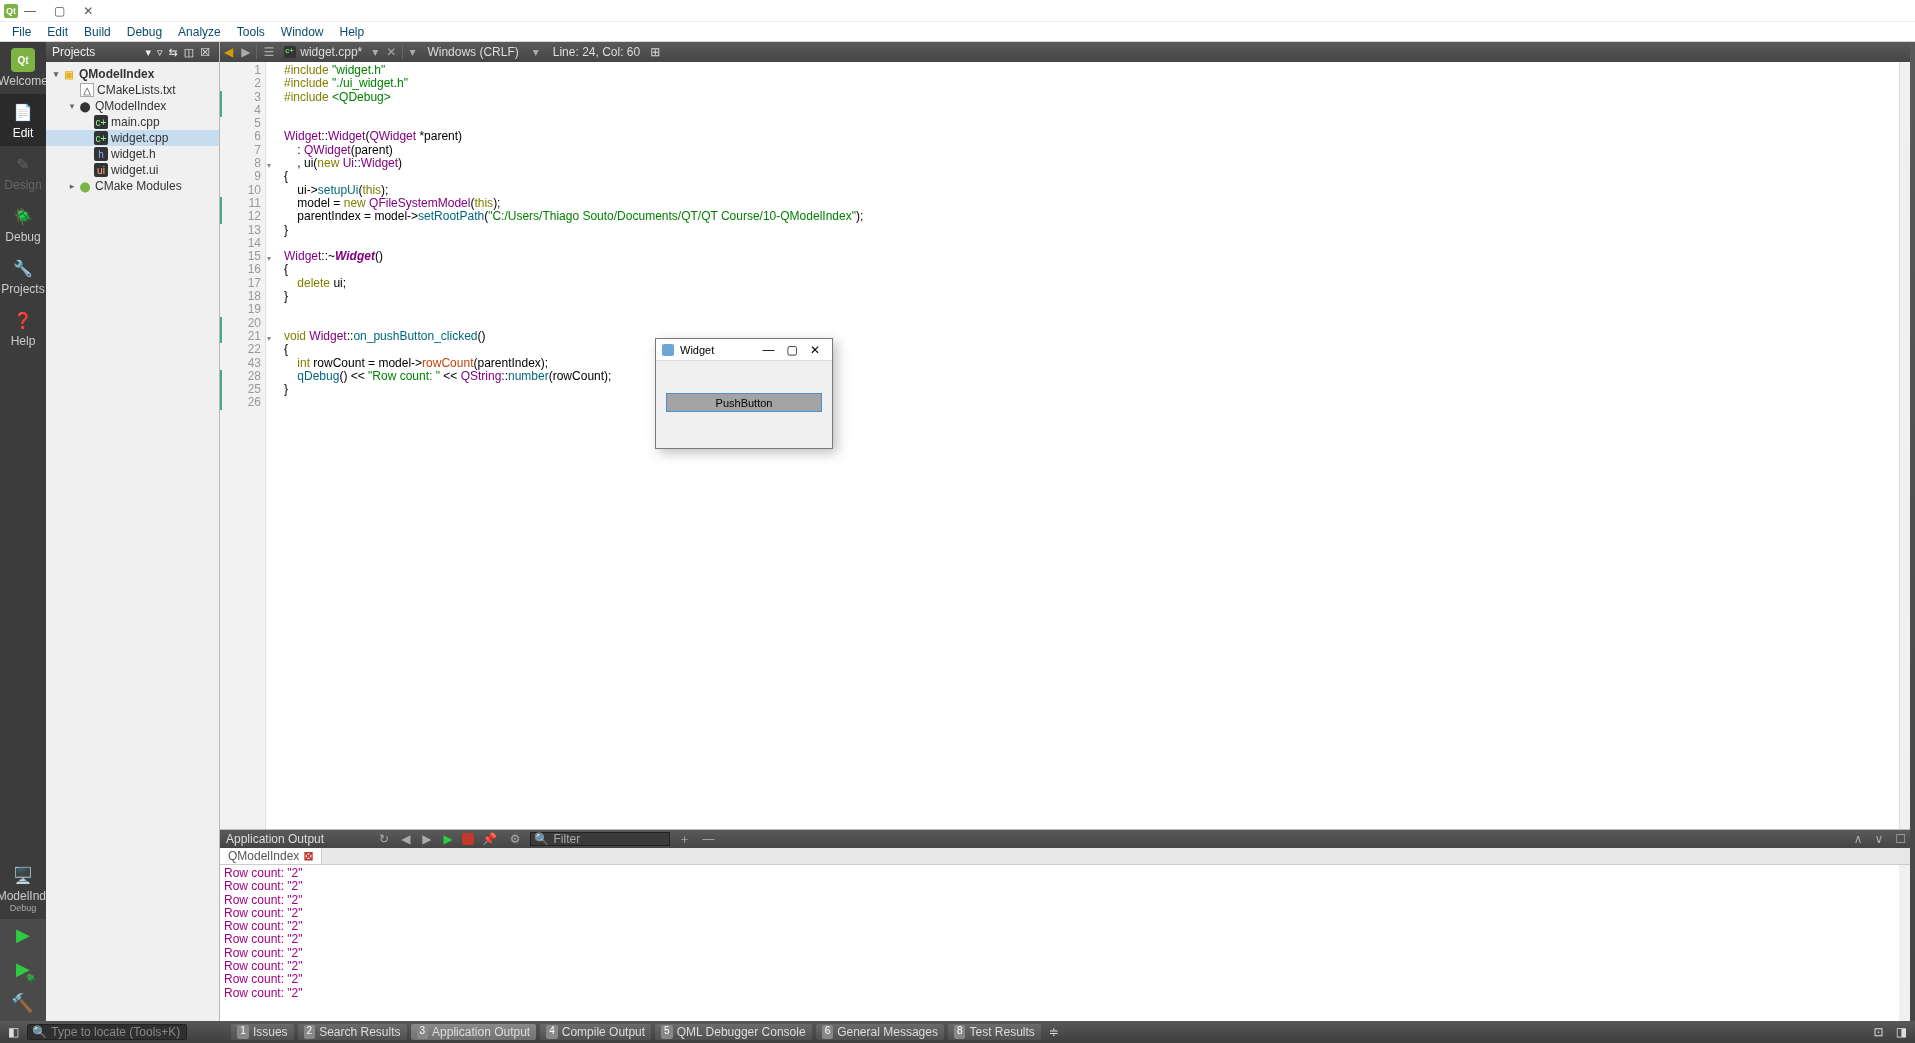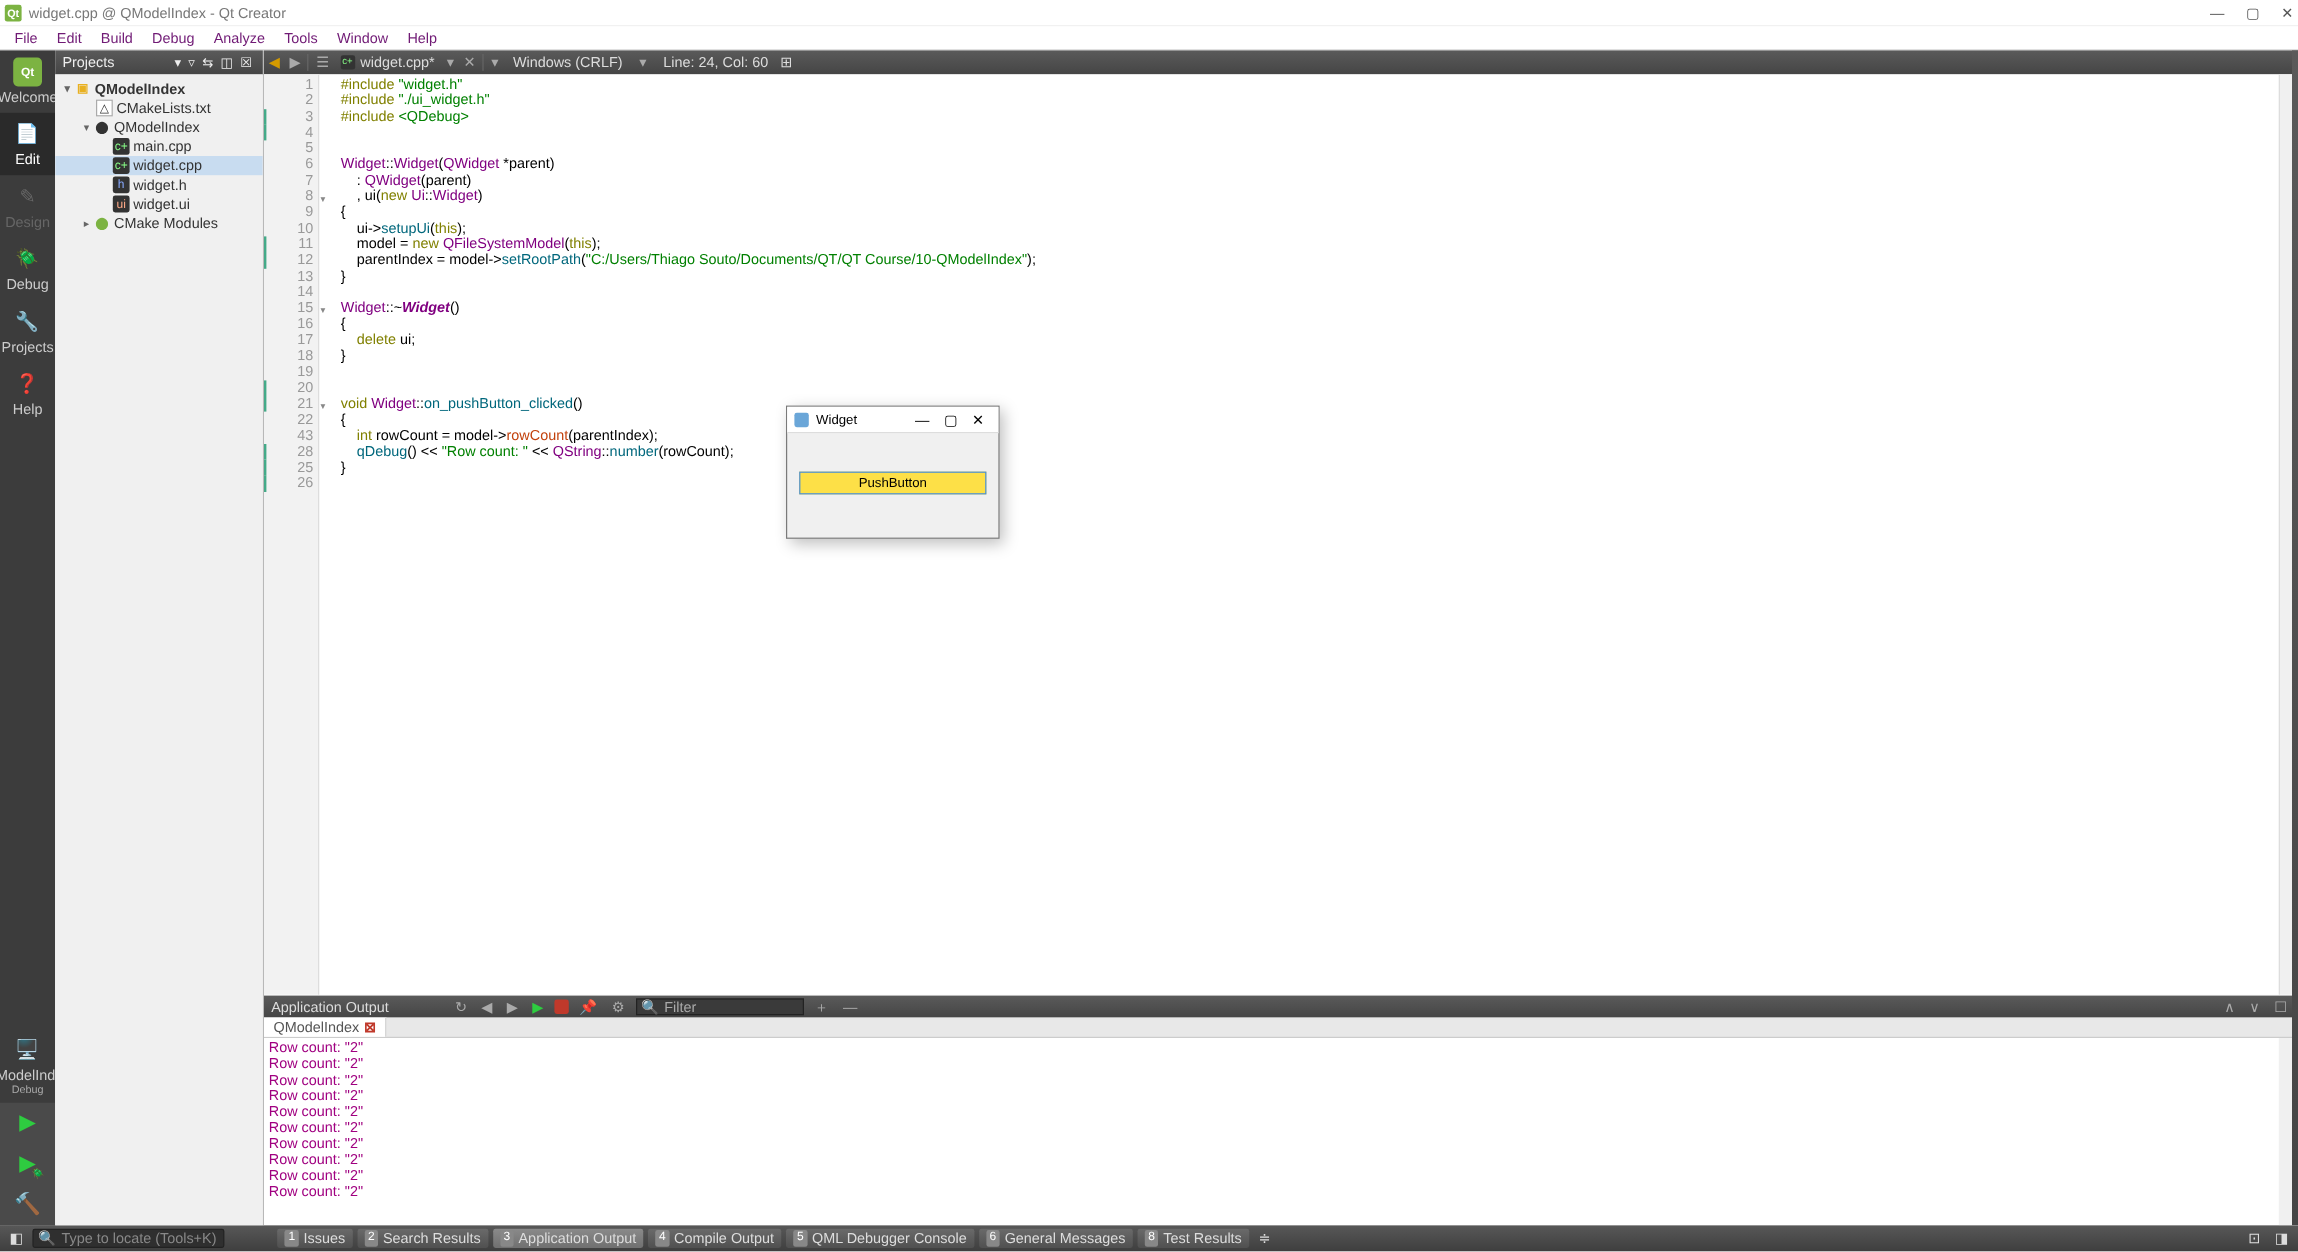--- a/index.html
+++ b/index.html
@@ -7,21 +7,21 @@
 
 
 .titlebar { height: 22px; background: #fff; display: flex; align-items: center; padding: 0 4px; color: #777; border-bottom: 1px solid #eee; }
 .titlebar .icon { width: 14px; height: 14px; background: #7cb342; margin-right: 6px; border-radius: 2px; display:flex;align-items:center;justify-content:center;color:#fff;font-size:9px;font-weight:bold;}
 .titlebar .title { flex: 1; }
 .titlebar .winbtns { display: flex; gap: 18px; color: #555; }
 .titlebar .winbtns span { cursor: pointer; }
 
 
 .menubar { height: 20px; background: #fff; display: flex; align-items: center; padding: 0 4px; border-bottom: 1px solid #d8d8d8; }
-.menubar span { padding: 0 8px; color: #701a75; cursor: pointer; }
+.menubar span { padding: 0 8px; color: #0c4a6e; cursor: pointer; }
 
 
 .main { display: flex; height: calc(1043px - 22px - 20px - 22px); }
 .leftbar { width: 46px; background: #3c3c3c; display: flex; flex-direction: column; align-items: center; color: #ccc; }
 .leftbar .item { display: flex; flex-direction: column; align-items: center; padding: 6px 0; cursor: pointer; width: 100%; font-size: 10px; }
 .leftbar .item.active { background: #2a2a2a; color: #fff; }
 .leftbar .icon { width: 24px; height: 24px; display: flex; align-items: center; justify-content: center; margin-bottom: 2px; font-size: 16px; }
 .leftbar .spacer { flex: 1; }
 .leftbar .bottom { background: #4a4a4a; padding: 4px 0; width: 100%; display:flex; flex-direction:column; align-items:center; gap:8px; }
 .leftbar .bottom .icon { font-size: 18px; cursor: pointer; }
@@ -99,28 +99,27 @@
 .statusbar .right { margin-left: auto; display: flex; gap: 4px; }
 .right-edge-panel { position: absolute; right: 0; top: 42px; bottom: 22px; width: 5px; background: linear-gradient(#5a5a5a,#454545); }
 
 
 .widget-dialog { position: absolute; left: 655px; top: 338px; width: 178px; background: #f0f0f0; border: 1px solid #7a7a7a; box-shadow: 4px 4px 12px rgba(0,0,0,0.25); }
 .widget-dialog .titlebar2 { height: 22px; display: flex; align-items: center; padding: 0 6px; background: #fff; border-bottom: 1px solid #ddd; }
 .widget-dialog .titlebar2 .dicon { width: 12px; height: 12px; background: #6aa6d8; margin-right: 6px; border-radius: 2px; }
 .widget-dialog .titlebar2 .dtitle { flex: 1; font-size: 11px; }
 .widget-dialog .titlebar2 .dbtn { padding: 0 6px; cursor: pointer; font-size: 12px; }
 .widget-dialog .body { padding: 32px 10px 36px 10px; }
-.widget-dialog .pushbtn { width: 100%; height: 19px; border: 1px solid #4a90d9; background: #fde047; font-size: 11px; cursor: pointer; }
+.widget-dialog .pushbtn { width: 100%; height: 19px; border: 1px solid #4a90d9; background: #a3a3a3; font-size: 11px; cursor: pointer; }
 </style>
 </head>
 <body>
 
 <div class="titlebar">
   <div class="icon">Qt</div>
-  <div class="title">widget.cpp @ QModelIndex - Qt Creator</div>
   <div class="winbtns">
     <span>—</span>
     <span>▢</span>
     <span>✕</span>
   </div>
 </div>
 
 <div class="menubar">
   <span>File</span>
   <span>Edit</span>

